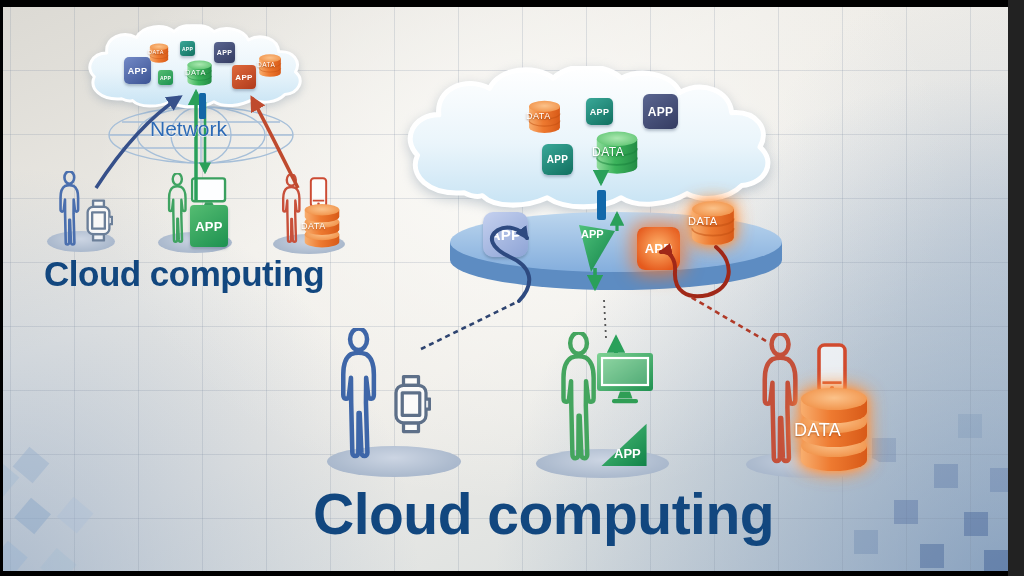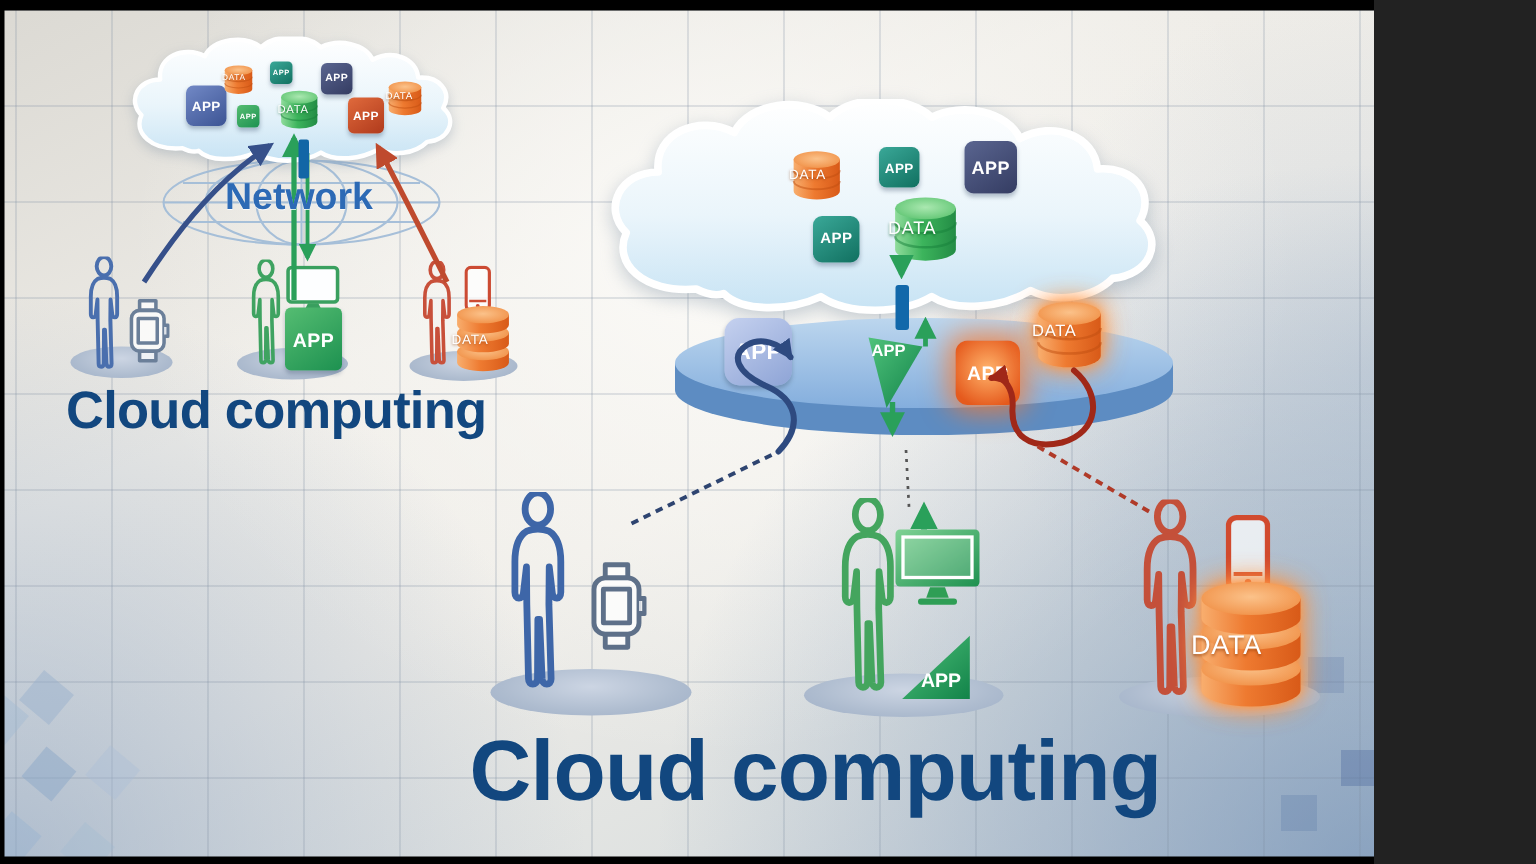--- a/index.html
+++ b/index.html
@@ -1,17 +1,17 @@
 <!DOCTYPE html>
 <html><head>
 <meta charset="utf-8">
 <style>
   html,body{margin:0;padding:0;background:#222;}
   .stage{
-    position:relative;width:916px;height:576px;overflow:hidden;
+    position:relative;width:1008px;height:576px;overflow:hidden;
     font-family:"Liberation Sans","DejaVu Sans",sans-serif;
     background-image:
       radial-gradient(circle at 0% 102%, rgba(120,148,184,0.55), rgba(120,148,184,0) 36%),
       radial-gradient(circle at 100% 102%, rgba(100,134,176,0.65), rgba(100,134,176,0) 44%),
       radial-gradient(circle at 101% 42%, rgba(165,185,210,0.30), rgba(165,185,210,0) 26%),
       radial-gradient(ellipse at 52% 30%, #fbfaf7 0%, rgba(251,250,247,0) 58%),
       linear-gradient(155deg,#dbd9d3 0%,#efede8 35%,#eeece7 55%,#dfe2e1 78%,#ccd4da 100%);
   }
   .grid{
     position:absolute;inset:0;pointer-events:none;
@@ -48,21 +48,21 @@
   .ab-glow  {background:radial-gradient(circle at 50% 45%,#ffb36b,#e55a1d 80%);
              box-shadow:0 0 18px 5px rgba(255,120,40,0.75);}
   
   .cyl{position:absolute;}
   .cyl svg{position:absolute;left:0;top:0;}
   .cyl-label{position:absolute;left:0;width:100%;text-align:left;color:#fff;font-weight:normal;
     letter-spacing:0.5px;text-shadow:0 1px 2px rgba(130,50,0,0.6);}
   .cyl-label.green{text-shadow:0 1px 2px rgba(0,90,30,0.6);}
   .glow{filter:drop-shadow(0 0 9px rgba(255,130,45,0.85)) drop-shadow(0 0 3px rgba(255,170,90,0.9));}
   
-  .net-label{position:absolute;color:#2d6ab5;font-weight:bold;font-size:25px;
+  .net-label{position:absolute;color:#2d6ab5;font-weight:normal;font-size:21px;
     text-shadow:0 1px 0 rgba(255,255,255,0.8);}
   .title{position:absolute;color:#12477f;font-weight:bold;letter-spacing:-0.5px;line-height:1;}
   .tri-label{position:absolute;color:#fff;font-weight:bold;}
   svg{overflow:visible;}
 </style>
 </head>
 <body>
 
 <div class="stage">
   <div class="grid"></div>

